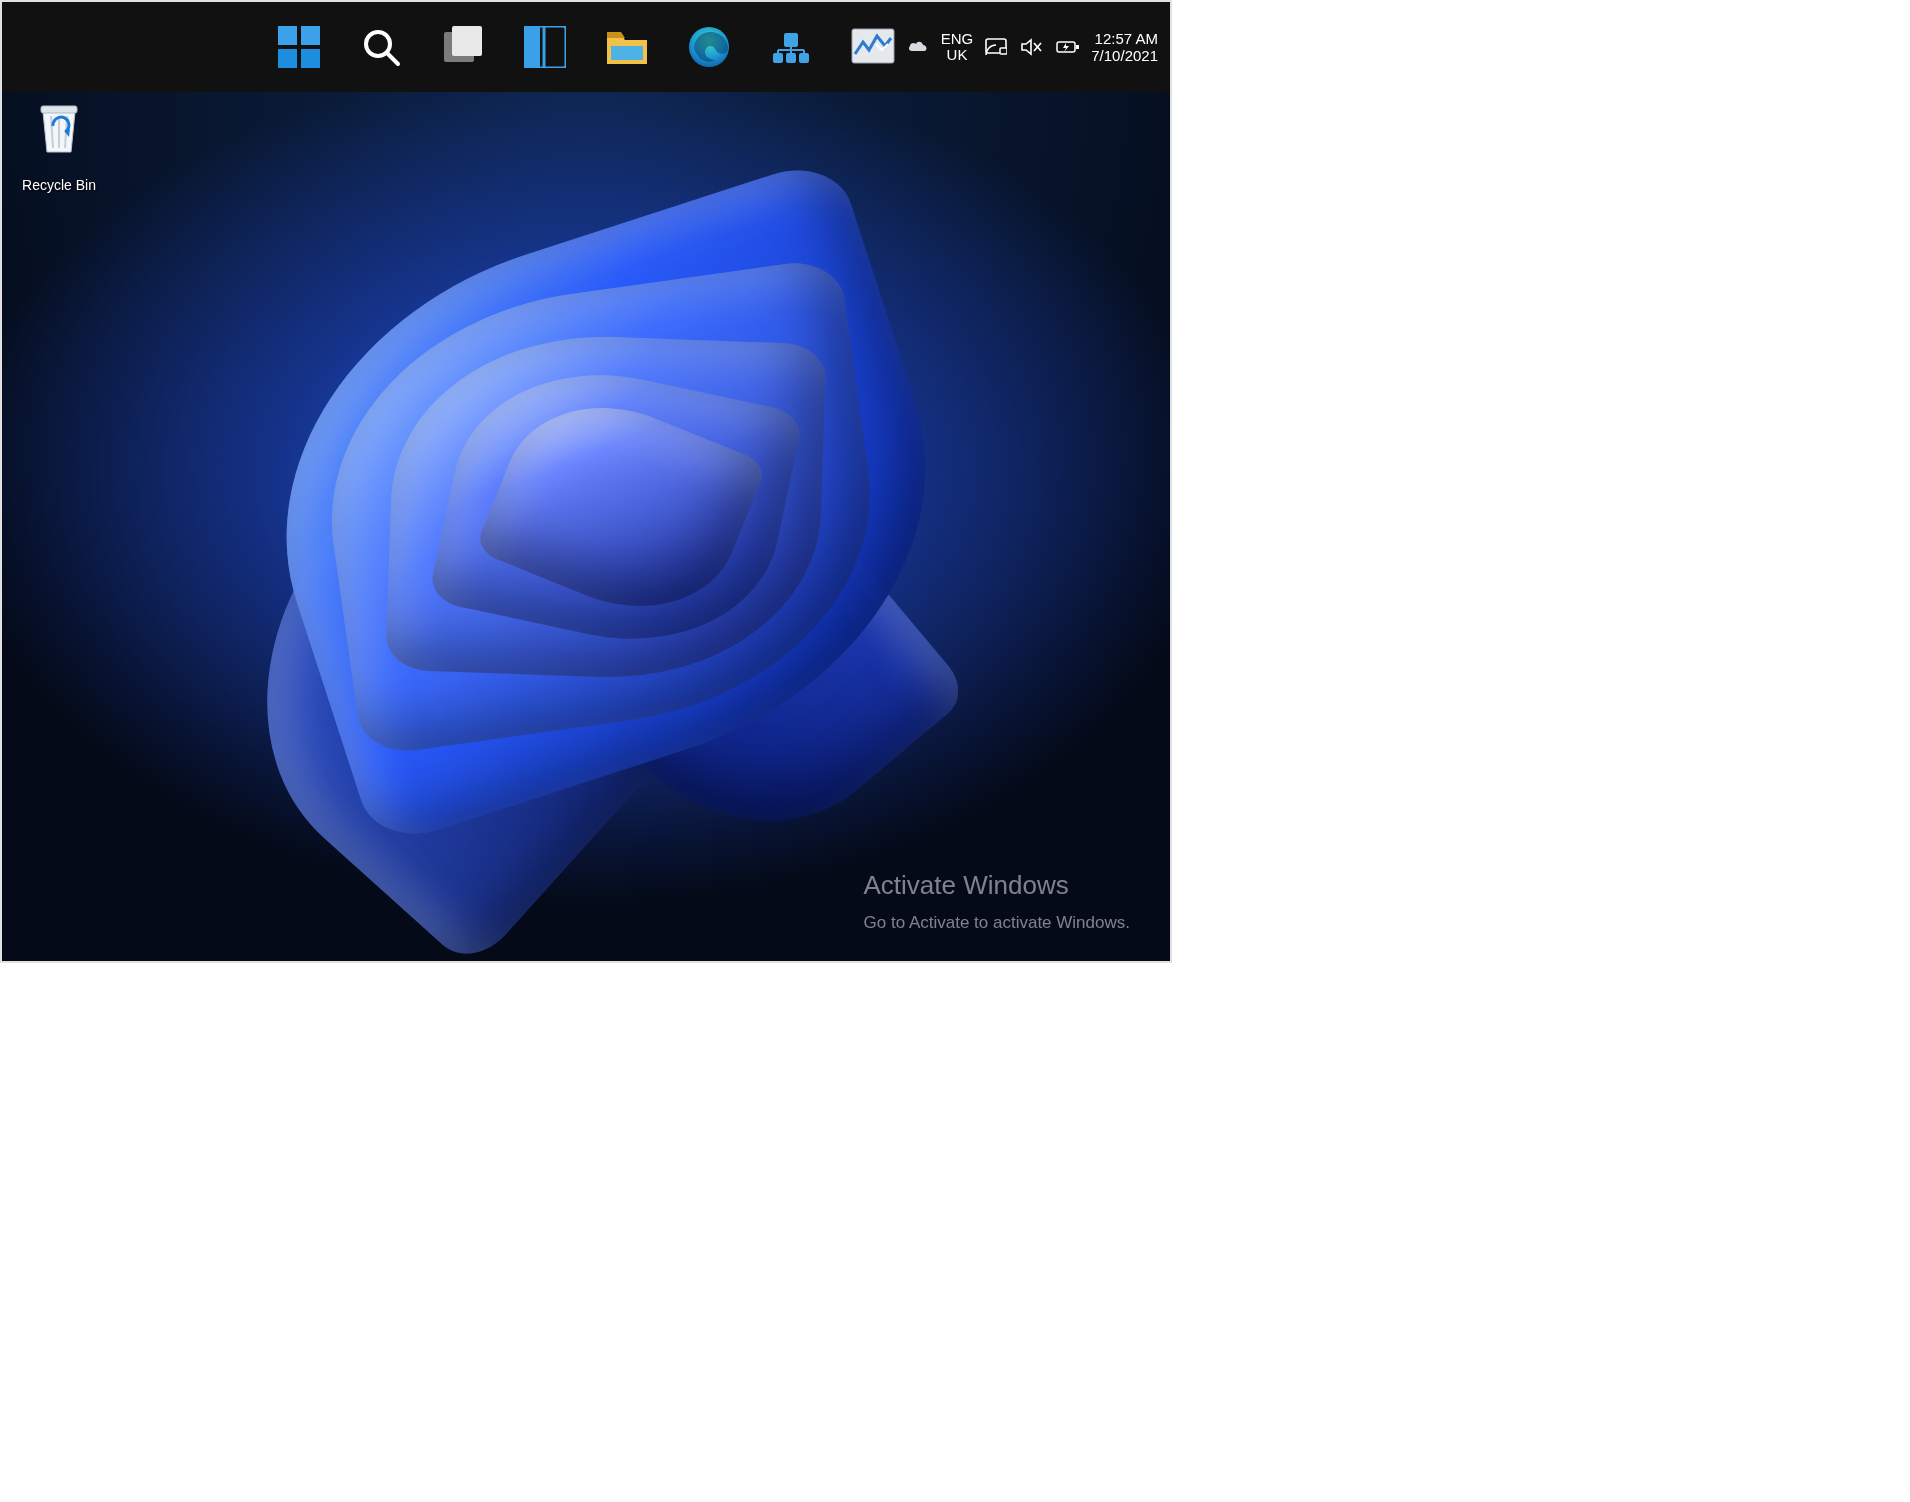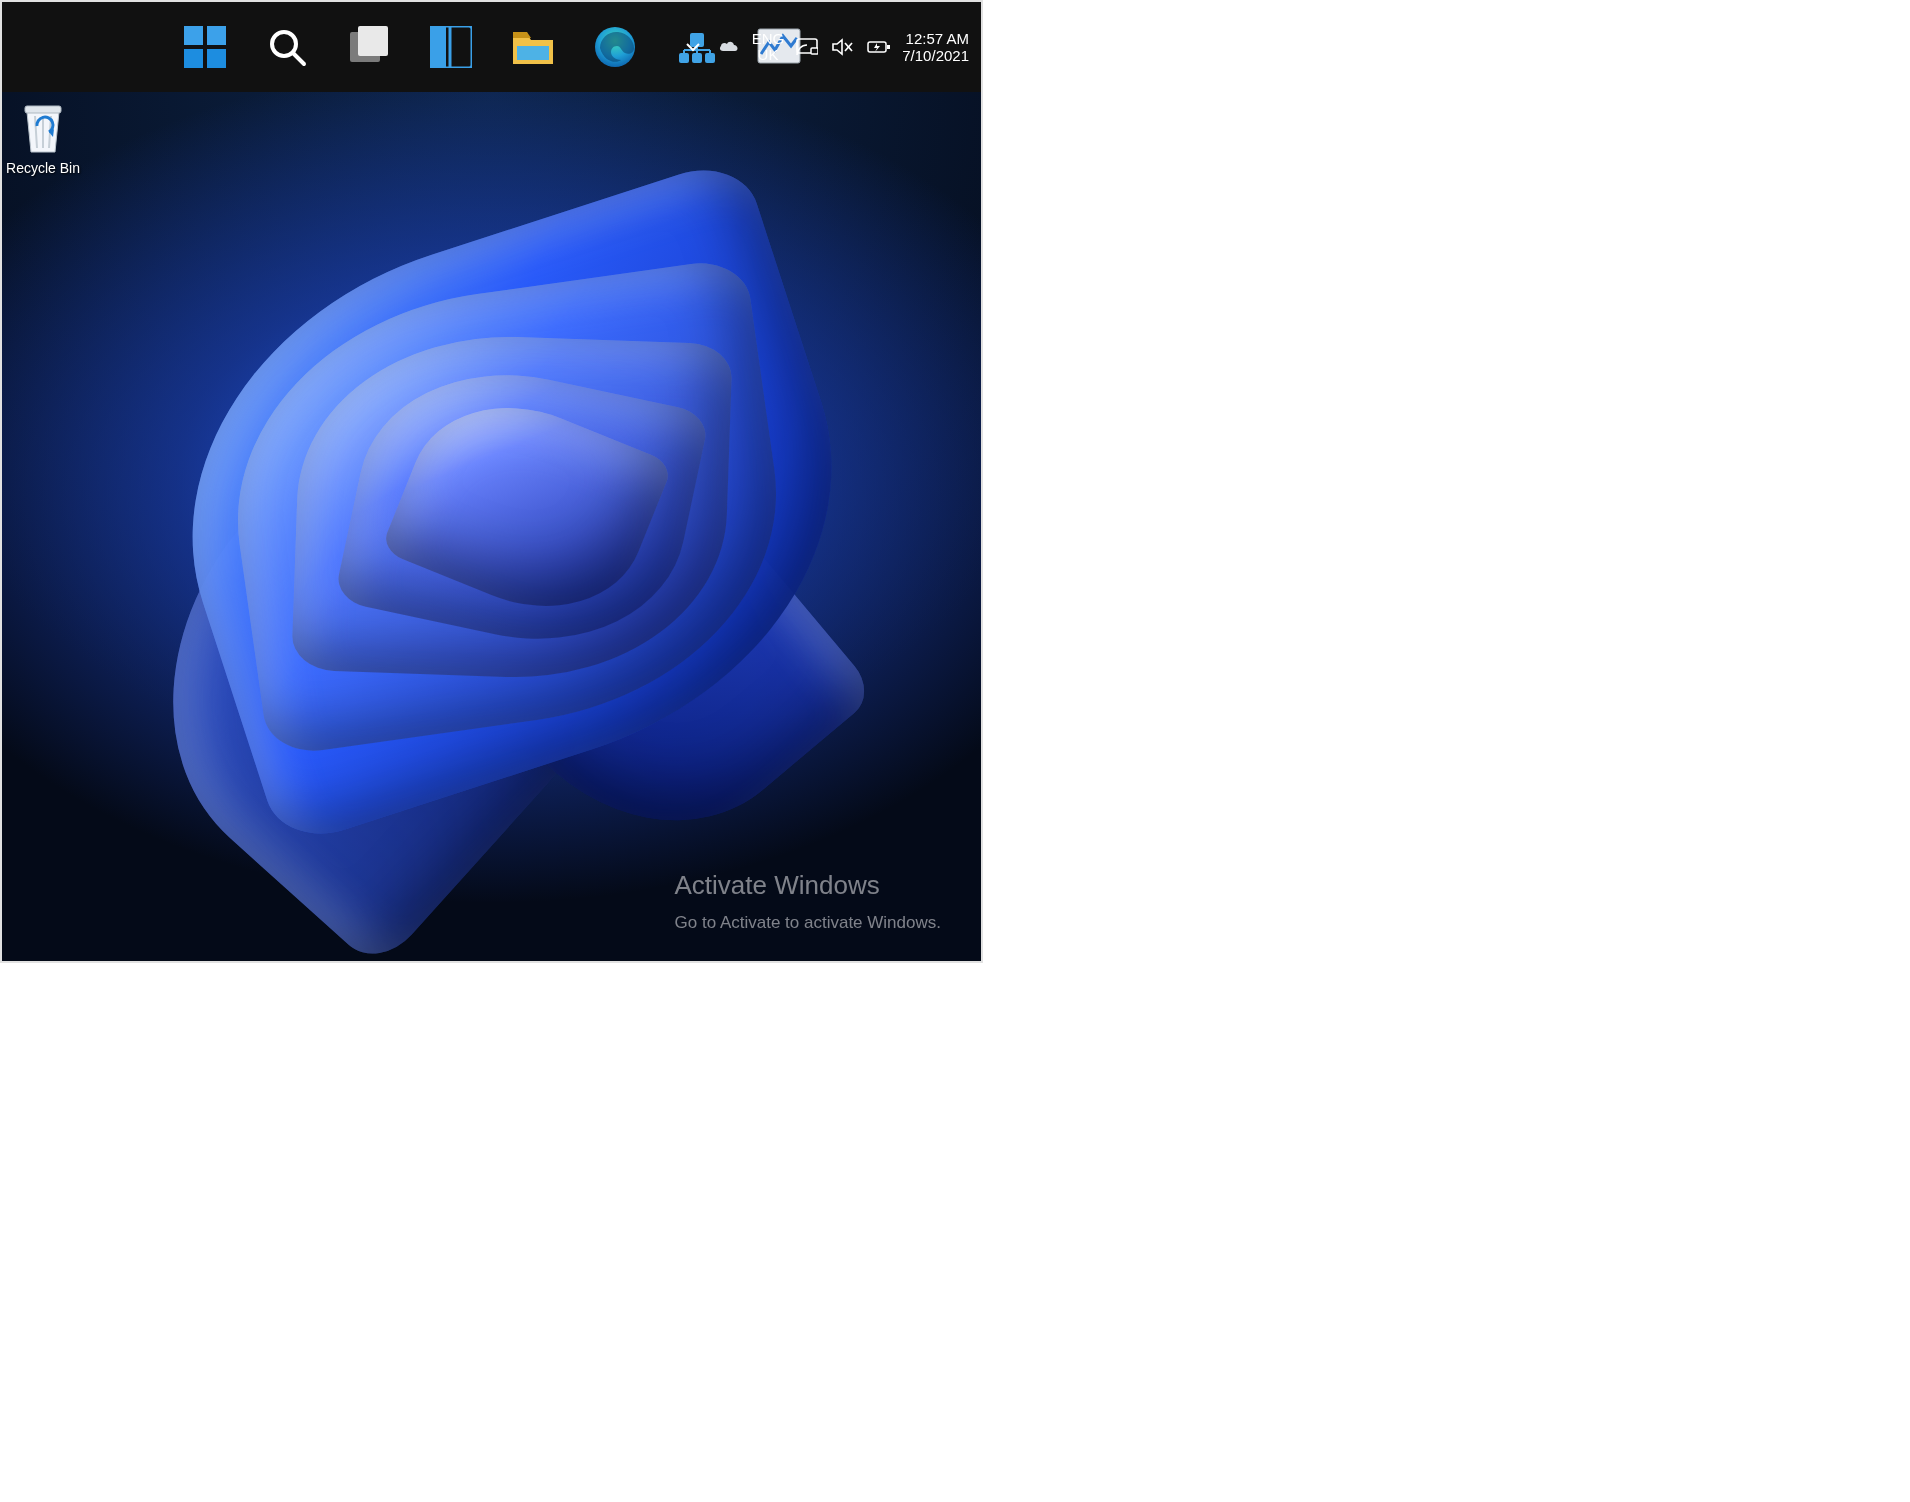--- a/index.html
+++ b/index.html
@@ -1,20 +1,20 @@
 <!DOCTYPE html>
 <html><head>
   <meta charset="utf-8">
   <style>
     * { margin: 0; padding: 0; box-sizing: border-box; }
     html, body { width: 100%; height: 100%; overflow: hidden; font-family: "Segoe UI", Tahoma, sans-serif; }
 
     .screen {
       position: relative;
-      width: 983px;
+      width: 1172px;
       height: 963px;
       background: #0b1c33;
       overflow: hidden;
       border: 2px solid #e1e1e1;
     }
 
     
     .taskbar {
       position: absolute;
       top: 0; left: 0; right: 0;
@@ -102,24 +102,24 @@
     .p1 { width: 650px; height: 520px; left: 120px; top: 140px; transform: rotate(-18deg); }
     .p2 { width: 540px; height: 430px; left: 170px; top: 190px; transform: rotate(-8deg); background: linear-gradient(135deg, #8fbaff 0%, #3e6dff 40%, #132fb0 100%); }
     .p3 { width: 430px; height: 340px; left: 230px; top: 235px; transform: rotate(2deg); background: linear-gradient(135deg, #b0cfff 0%, #5079ff 35%, #1a2fa8 100%); }
     .p4 { width: 330px; height: 260px; left: 290px; top: 275px; transform: rotate(12deg); background: linear-gradient(135deg, #cde0ff 0%, #5b7dff 30%, #1228a0 100%); }
     .p5 { width: 240px; height: 190px; left: 340px; top: 310px; transform: rotate(22deg); background: linear-gradient(135deg, #e3ecff 0%, #6a84ff 30%, #0c2090 100%); }
     .p6 { width: 360px; height: 300px; left: 400px; top: 400px; transform: rotate(50deg); background: linear-gradient(135deg, #2f52e8 0%, #071a78 90%); opacity: 0.9;}
     .p7 { width: 500px; height: 400px; left: 80px; top: 350px; transform: rotate(-48deg); background: linear-gradient(135deg, #375ee6 0%, #07155c 95%); opacity: 0.85;}
 
     .desktop-icon {
       position: absolute;
-      top: 10px; left: 0;
+      top: 10px; left: 16px;
       width: 82px;
       display: flex; flex-direction: column; align-items: center;
-      gap: 6px;
+      gap: 23px;
       cursor: pointer;
       color: #fff;
       font-size: 14px;
       text-shadow: 1px 1px 2px rgba(0,0,0,0.9);
       text-align: center;
     }
 
     .bin-visual {
       width: 48px; height: 52px;
       position: relative;

